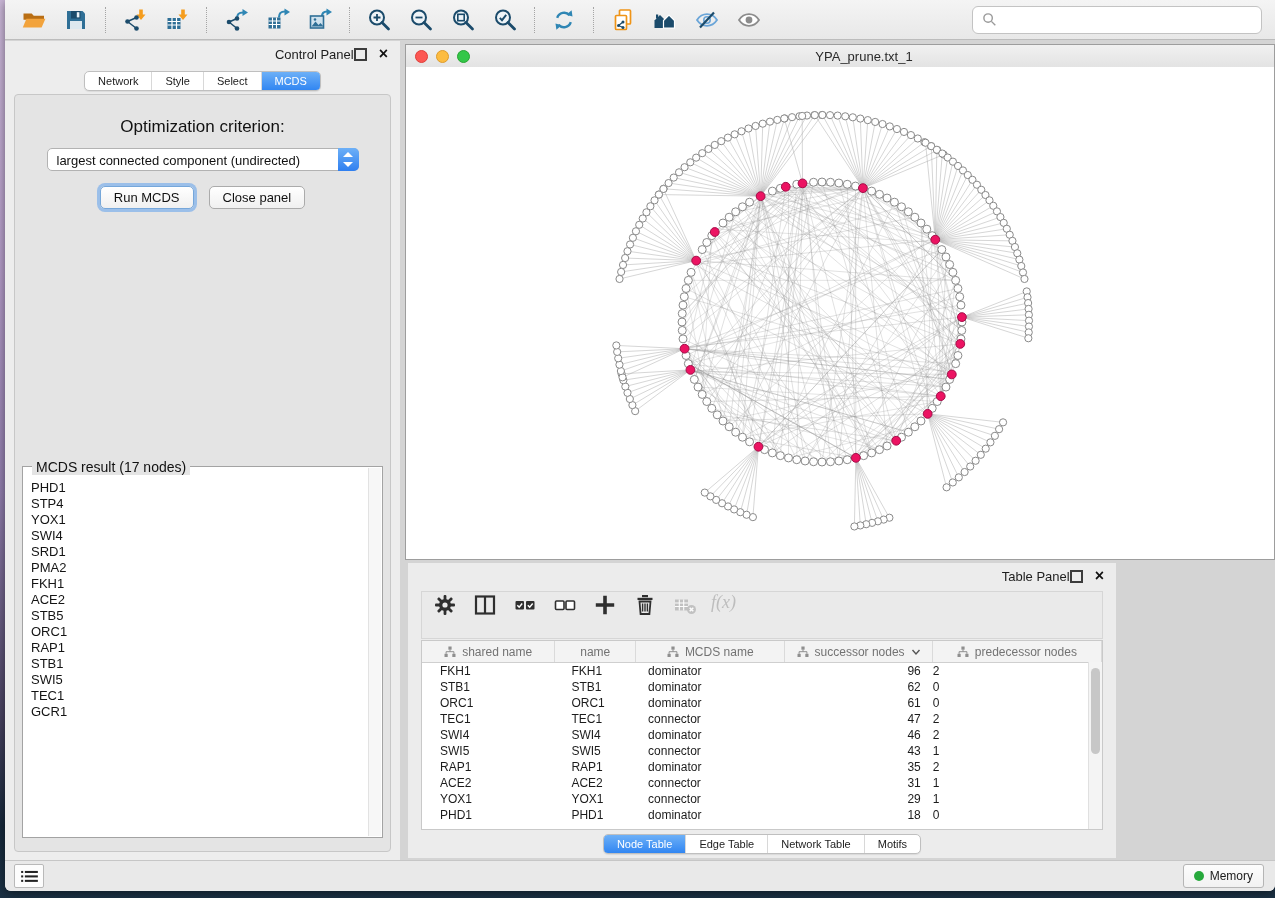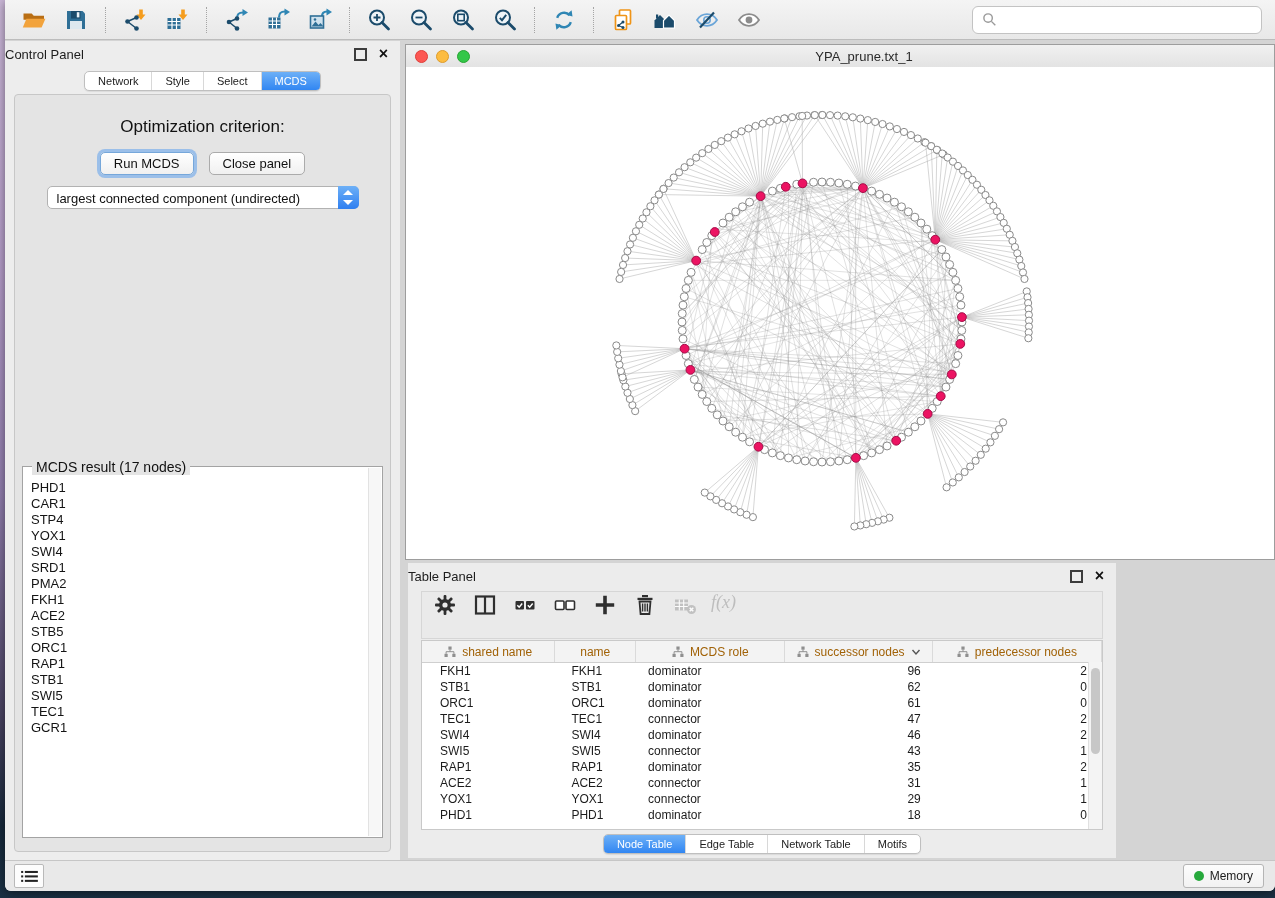--- a/index.html
+++ b/index.html
@@ -17,21 +17,21 @@
   .tbtn{width:26px;height:26px;margin:0 8px;display:flex;align-items:center;justify-content:center;cursor:default;}
   .tbtn svg{width:24px;height:24px;}
   .tsep{width:0;height:26px;border-left:1px dotted #a5a5a5;margin:0 8px;}
   #search-box{margin-left:auto;margin-right:13px;width:288px;height:26px;background:#fff;
     border:1px solid #c3c3c3;border-radius:6px;display:flex;align-items:center;}
   #search-box svg{width:15px;height:15px;margin:0 6px 0 9px;}
   #search-box input{border:none;outline:none;flex:1;font-size:13px;font-family:inherit;background:transparent;height:20px;}
   
   #cp{position:absolute;left:0;top:41px;width:395px;height:819px;background:#ededed;}
   .panel-titlebar{height:26px;display:flex;align-items:center;font-size:13px;color:#1d1d1d;}
-  .panel-titlebar .ttl{flex:1;}
+  .panel-titlebar .ttl{padding-left:12px;flex:1;text-align:right;}
   .win-float{width:9px;height:9px;border:2px solid #3c3c3c;margin-right:12px;display:inline-block;}
   .win-close{font-size:16px;font-weight:bold;color:#111;margin-right:12px;line-height:10px;}
   .seg{display:inline-flex;background:#fff;border:1px solid #bfbfbf;border-radius:5px;overflow:hidden;
        box-shadow:0 1px 1px rgba(0,0,0,.08);}
   .seg-item{padding:3px 13px;font-size:11px;color:#1c1c1c;border-left:1px solid #d8d8d8;white-space:nowrap;}
   .seg-item:first-child{border-left:none;}
   .seg-item.active{background:linear-gradient(#6db0f7,#3186f2);color:#fff;}
   #cp-tabs-row{position:absolute;left:0;top:30px;width:100%;text-align:center;z-index:2;}
   #cp-card{position:absolute;left:9px;right:9px;top:53px;bottom:8px;background:#e4e4e4;
     border:1px solid #c7c7c7;border-radius:4px;}
@@ -71,32 +71,32 @@
   #tablepanel{position:absolute;left:403px;top:563px;width:708px;height:295px;background:#ececec;}
   #tp-toolbar{position:absolute;left:13px;right:13px;top:28px;height:46px;background:#eaeaea;
     border:1px solid #d6d6d6;display:flex;}
   #tp-toolbar .tbtn{margin:0 7px;}
   #tp-toolbar .tbtn:first-child{margin-left:10px;}
   .tbtn.disabled{opacity:.9;}
   #fx-label{font-family:"Liberation Serif",serif;font-style:italic;font-size:18px;color:#bdbdbd;margin-left:6px;}
   #tbl-wrap{position:absolute;left:13px;right:13px;top:77px;height:188px;background:#fff;
     border:1px solid #c9c9c9;overflow:hidden;}
   #tbl-header{display:flex;height:21px;background:#f3f3f3;border-bottom:1px solid #cfcfcf;}
-  .th{display:flex;align-items:center;justify-content:center;gap:6px;font-size:12px;color:#a16207;
+  .th{display:flex;align-items:center;justify-content:center;gap:6px;font-size:12px;color:#737373;
      border-right:1px solid #dadada;box-sizing:border-box;height:21px;}
   .th svg.tree{width:12px;height:12px;}
   .th svg.sort{width:10px;height:8px;}
   .th.fill{flex:1;border-right:none;}
   .tr{display:flex;height:16px;line-height:16px;}
   .td{font-size:12px;color:#1c1c1c;box-sizing:border-box;white-space:nowrap;overflow:hidden;}
   .c0{width:134px;padding-left:18px;}
   .c1{width:81px;padding-left:16px;}
   .c2{width:150px;padding-left:12px;}
   .c3{width:148px;text-align:right;padding-right:12px;}
-  .c4{width:170px;text-align:right;padding-right:15px;}
+  .c4{width:170px;padding-right:15px;}
   #tbl-scroll{position:absolute;right:0;top:21px;bottom:0;width:13px;background:#f4f4f4;border-left:1px solid #e0e0e0;}
   #tbl-thumb{position:absolute;left:2px;right:2px;top:6px;height:86px;background:#c7c7c7;border-radius:5px;}
   #tp-tabs-row{position:absolute;left:0;bottom:4px;width:100%;text-align:center;}
   
   #statusbar{position:absolute;left:0;top:860px;width:100%;height:31px;background:#e9e9e9;
     border-top:1px solid #c6c6c6;box-sizing:border-box;display:flex;align-items:center;}
   #list-btn{width:28px;height:22px;margin-left:9px;background:#fdfdfd;border:1px solid #b9b9b9;border-radius:2px;
     display:flex;align-items:center;justify-content:center;}
   #list-btn svg{width:17px;height:13px;}
   #memory-btn{margin-left:auto;margin-right:11px;height:22px;padding:0 10px;display:flex;align-items:center;gap:6px;
@@ -379,36 +379,35 @@
     <div id="cp-tabs-row">
       <div class="seg" id="cp-tabs">
           <div class="seg-item">Network</div>
           <div class="seg-item">Style</div>
           <div class="seg-item">Select</div>
           <div class="seg-item active">MCDS</div>
         </div>
     </div>
     <div id="cp-card">
       <div id="opt-label">Optimization criterion:</div>
-      <div id="btn-row">
-        <button class="mac-btn focused">Run MCDS</button>
-        <button class="mac-btn">Close panel</button>
-      </div>
       <div id="combo">
         <div class="val">largest connected component (undirected)</div>
         <div class="cap">
             <i class="up"></i>
             <i class="dn"></i>
           </div>
       </div>
+      <div id="btn-row">
+        <button class="mac-btn focused">Run MCDS</button>
+        <button class="mac-btn">Close panel</button>
+      </div>
       <div id="mcds-box">
         <span id="mcds-legend">MCDS result (17 nodes)</span>
         <div id="mcds-list">
             <div class="mcds-item">PHD1</div>
-            <div class="mcds-item">CAR1</div>
             <div class="mcds-item">STP4</div>
             <div class="mcds-item">YOX1</div>
             <div class="mcds-item">SWI4</div>
             <div class="mcds-item">SRD1</div>
             <div class="mcds-item">PMA2</div>
             <div class="mcds-item">FKH1</div>
             <div class="mcds-item">ACE2</div>
             <div class="mcds-item">STB5</div>
             <div class="mcds-item">ORC1</div>
             <div class="mcds-item">RAP1</div>
@@ -1121,21 +1120,21 @@
             </svg>
             <span>shared name</span>
           </div>
           <div class="th c1" style="width: 81px; padding: 0px;">
             <span>name</span>
           </div>
           <div class="th c2" style="width: 150px; padding: 0px;">
             <svg class="tree">
               <use href="#i-tree"></use>
             </svg>
-            <span>MCDS role</span>
+            <span>MCDS name</span>
           </div>
           <div class="th c3" style="width: 148px; padding: 0px;">
             <svg class="tree">
               <use href="#i-tree"></use>
             </svg>
             <span>successor nodes</span>
             <svg class="sort">
               <use href="#i-sort-desc"></use>
             </svg>
           </div>

